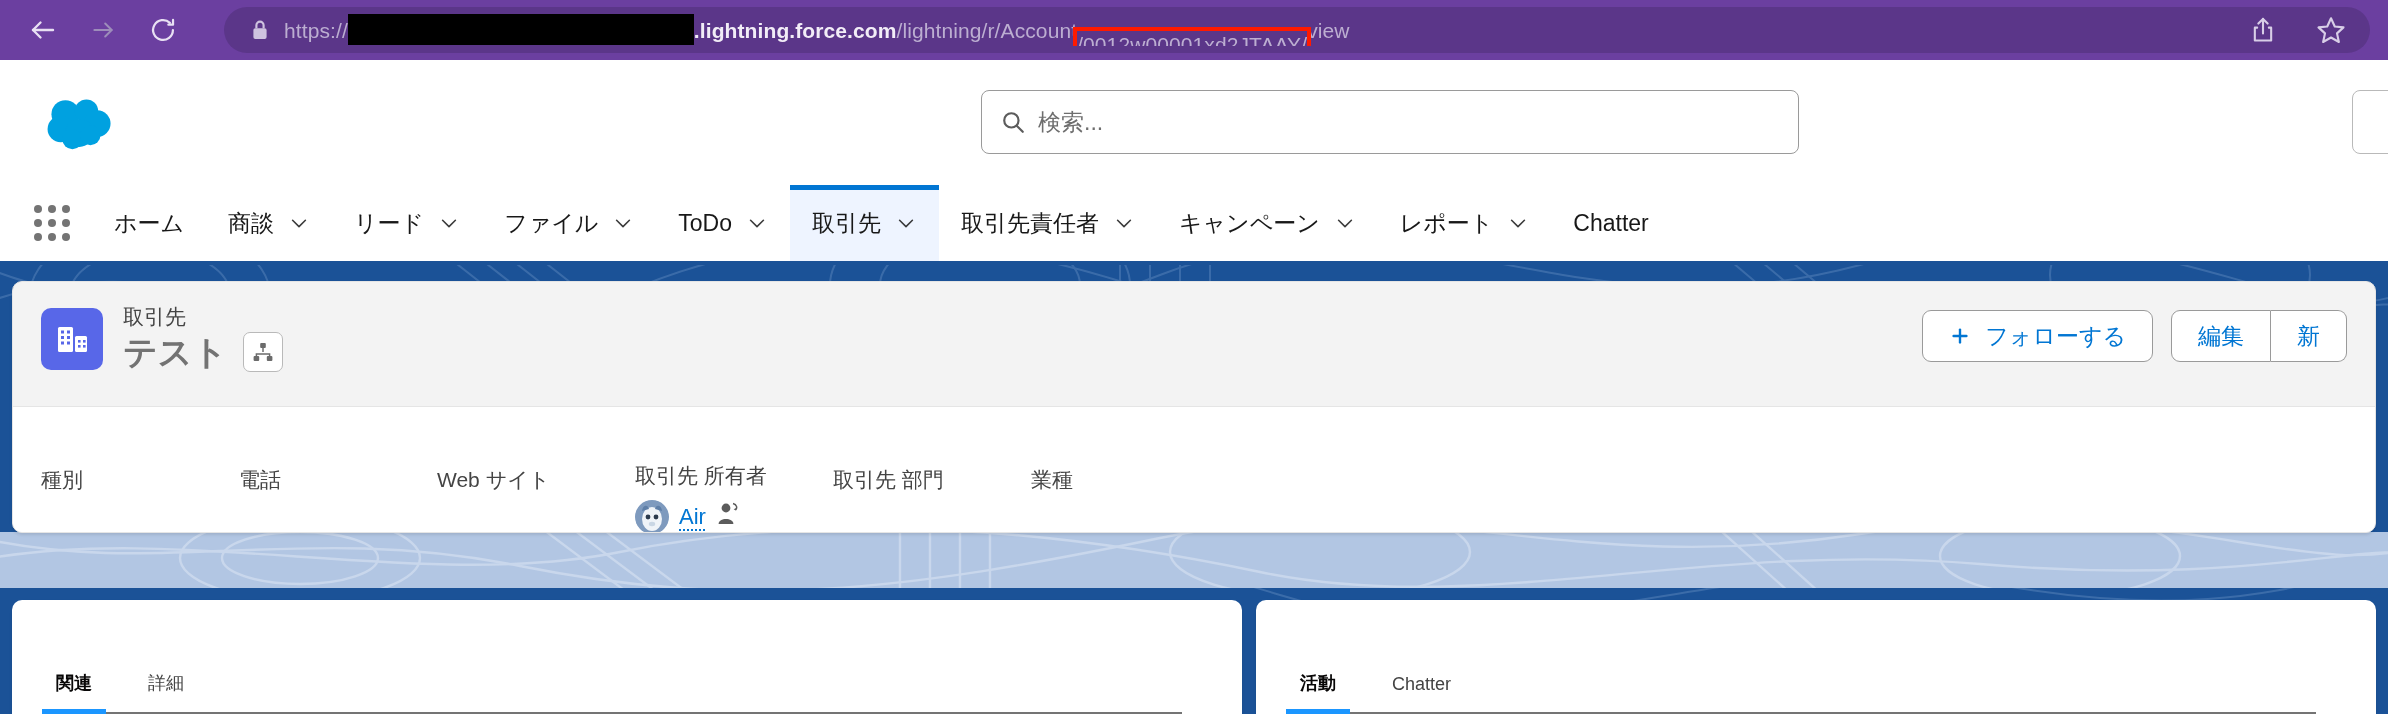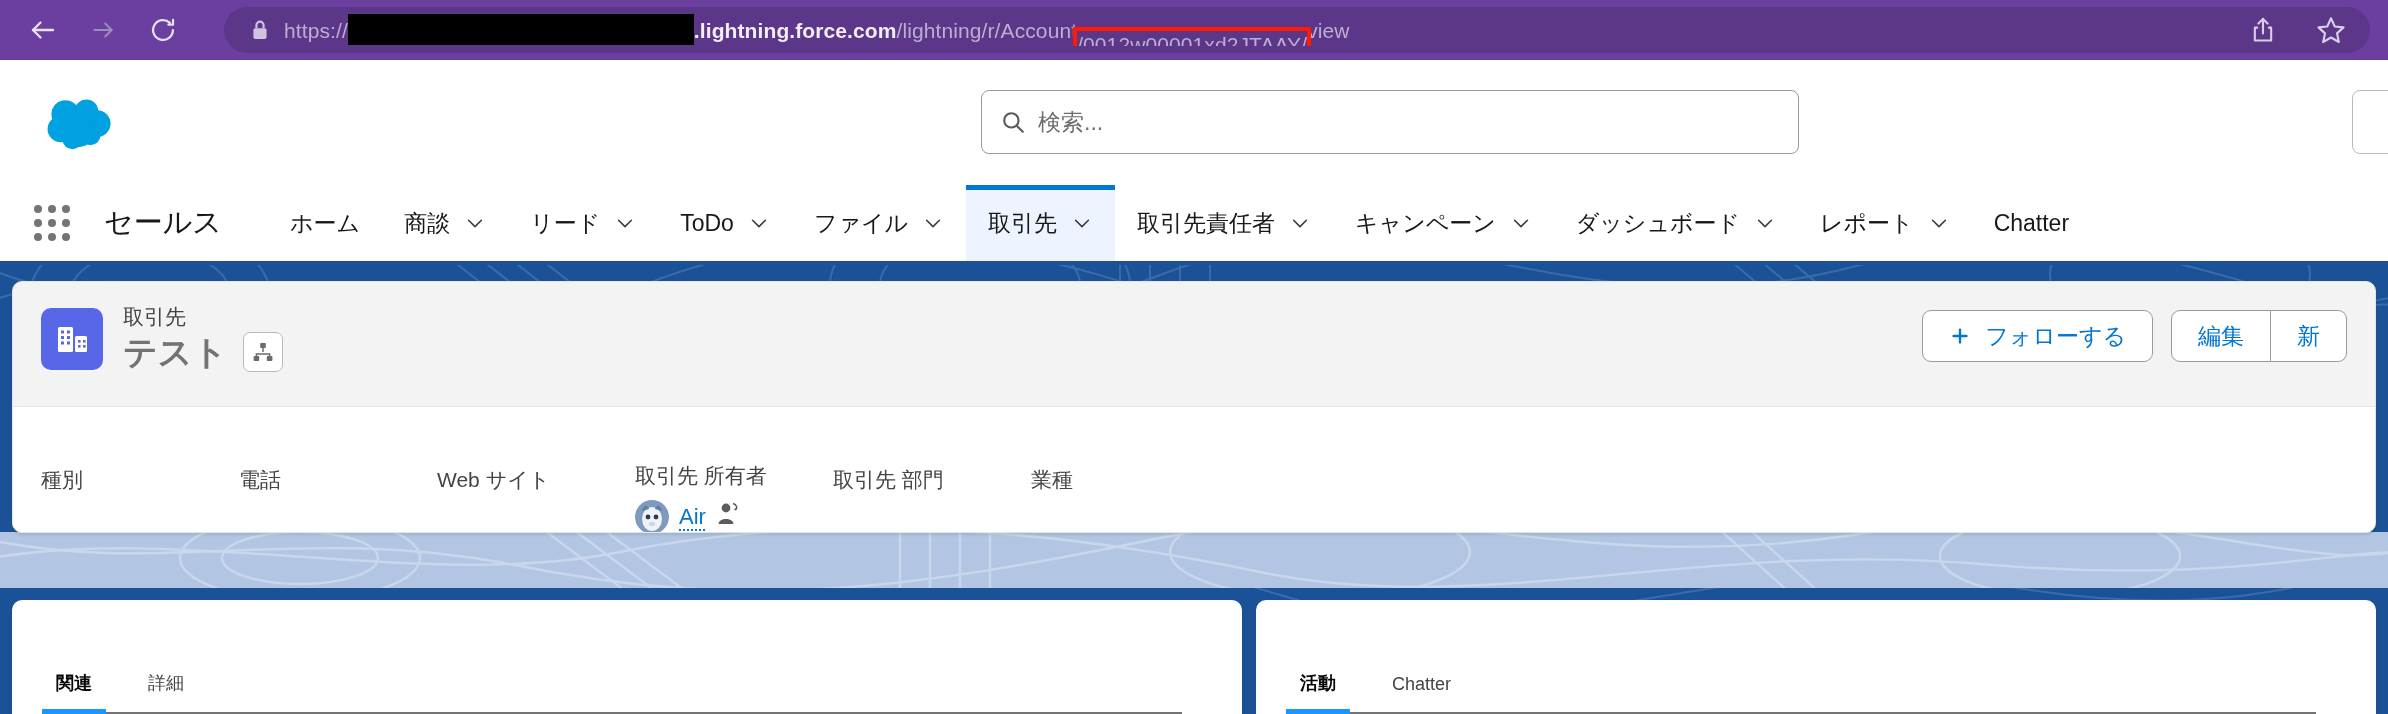--- a/index.html
+++ b/index.html
@@ -360,21 +360,20 @@
         <i></i>
         <i></i>
         <i></i>
         <i></i>
         <i></i>
         <i></i>
         <i></i>
         <i></i>
     </div>
   </div>
-  <div class="app-name">セールス</div>
   <div class="nav-items">
 
     <div class="nav-item">
       <span>ホーム</span>
     </div>
 
     <div class="nav-item">
       <span>商談</span>
       <svg class="chev" width="22" height="22" viewBox="0 0 24 24" fill="none" stroke="#181818" stroke-width="1.7" stroke-linecap="round" stroke-linejoin="round">
           <polyline points="5,9 12,16 19,9"></polyline>
@@ -382,28 +381,28 @@
     </div>
 
     <div class="nav-item">
       <span>リード</span>
       <svg class="chev" width="22" height="22" viewBox="0 0 24 24" fill="none" stroke="#181818" stroke-width="1.7" stroke-linecap="round" stroke-linejoin="round">
           <polyline points="5,9 12,16 19,9"></polyline>
         </svg>
     </div>
 
     <div class="nav-item">
+      <span>ファイル</span>
+      <svg class="chev" width="22" height="22" viewBox="0 0 24 24" fill="none" stroke="#181818" stroke-width="1.7" stroke-linecap="round" stroke-linejoin="round">
+          <polyline points="5,9 12,16 19,9"></polyline>
+        </svg>
+    </div>
+
+    <div class="nav-item">
       <span>ToDo</span>
-      <svg class="chev" width="22" height="22" viewBox="0 0 24 24" fill="none" stroke="#181818" stroke-width="1.7" stroke-linecap="round" stroke-linejoin="round">
-          <polyline points="5,9 12,16 19,9"></polyline>
-        </svg>
-    </div>
-
-    <div class="nav-item">
-      <span>ファイル</span>
       <svg class="chev" width="22" height="22" viewBox="0 0 24 24" fill="none" stroke="#181818" stroke-width="1.7" stroke-linecap="round" stroke-linejoin="round">
           <polyline points="5,9 12,16 19,9"></polyline>
         </svg>
     </div>
 
     <div class="nav-item active">
       <span>取引先</span>
       <svg class="chev" width="22" height="22" viewBox="0 0 24 24" fill="none" stroke="#181818" stroke-width="1.7" stroke-linecap="round" stroke-linejoin="round">
           <polyline points="5,9 12,16 19,9"></polyline>
         </svg>
@@ -416,26 +415,20 @@
         </svg>
     </div>
 
     <div class="nav-item">
       <span>キャンペーン</span>
       <svg class="chev" width="22" height="22" viewBox="0 0 24 24" fill="none" stroke="#181818" stroke-width="1.7" stroke-linecap="round" stroke-linejoin="round">
           <polyline points="5,9 12,16 19,9"></polyline>
         </svg>
     </div>
 
-    <div class="nav-item">
-      <span>ダッシュボード</span>
-      <svg class="chev" width="22" height="22" viewBox="0 0 24 24" fill="none" stroke="#181818" stroke-width="1.7" stroke-linecap="round" stroke-linejoin="round">
-          <polyline points="5,9 12,16 19,9"></polyline>
-        </svg>
-    </div>
 
     <div class="nav-item">
       <span>レポート</span>
       <svg class="chev" width="22" height="22" viewBox="0 0 24 24" fill="none" stroke="#181818" stroke-width="1.7" stroke-linecap="round" stroke-linejoin="round">
           <polyline points="5,9 12,16 19,9"></polyline>
         </svg>
     </div>
 
     <div class="nav-item">
       <span>Chatter</span>

